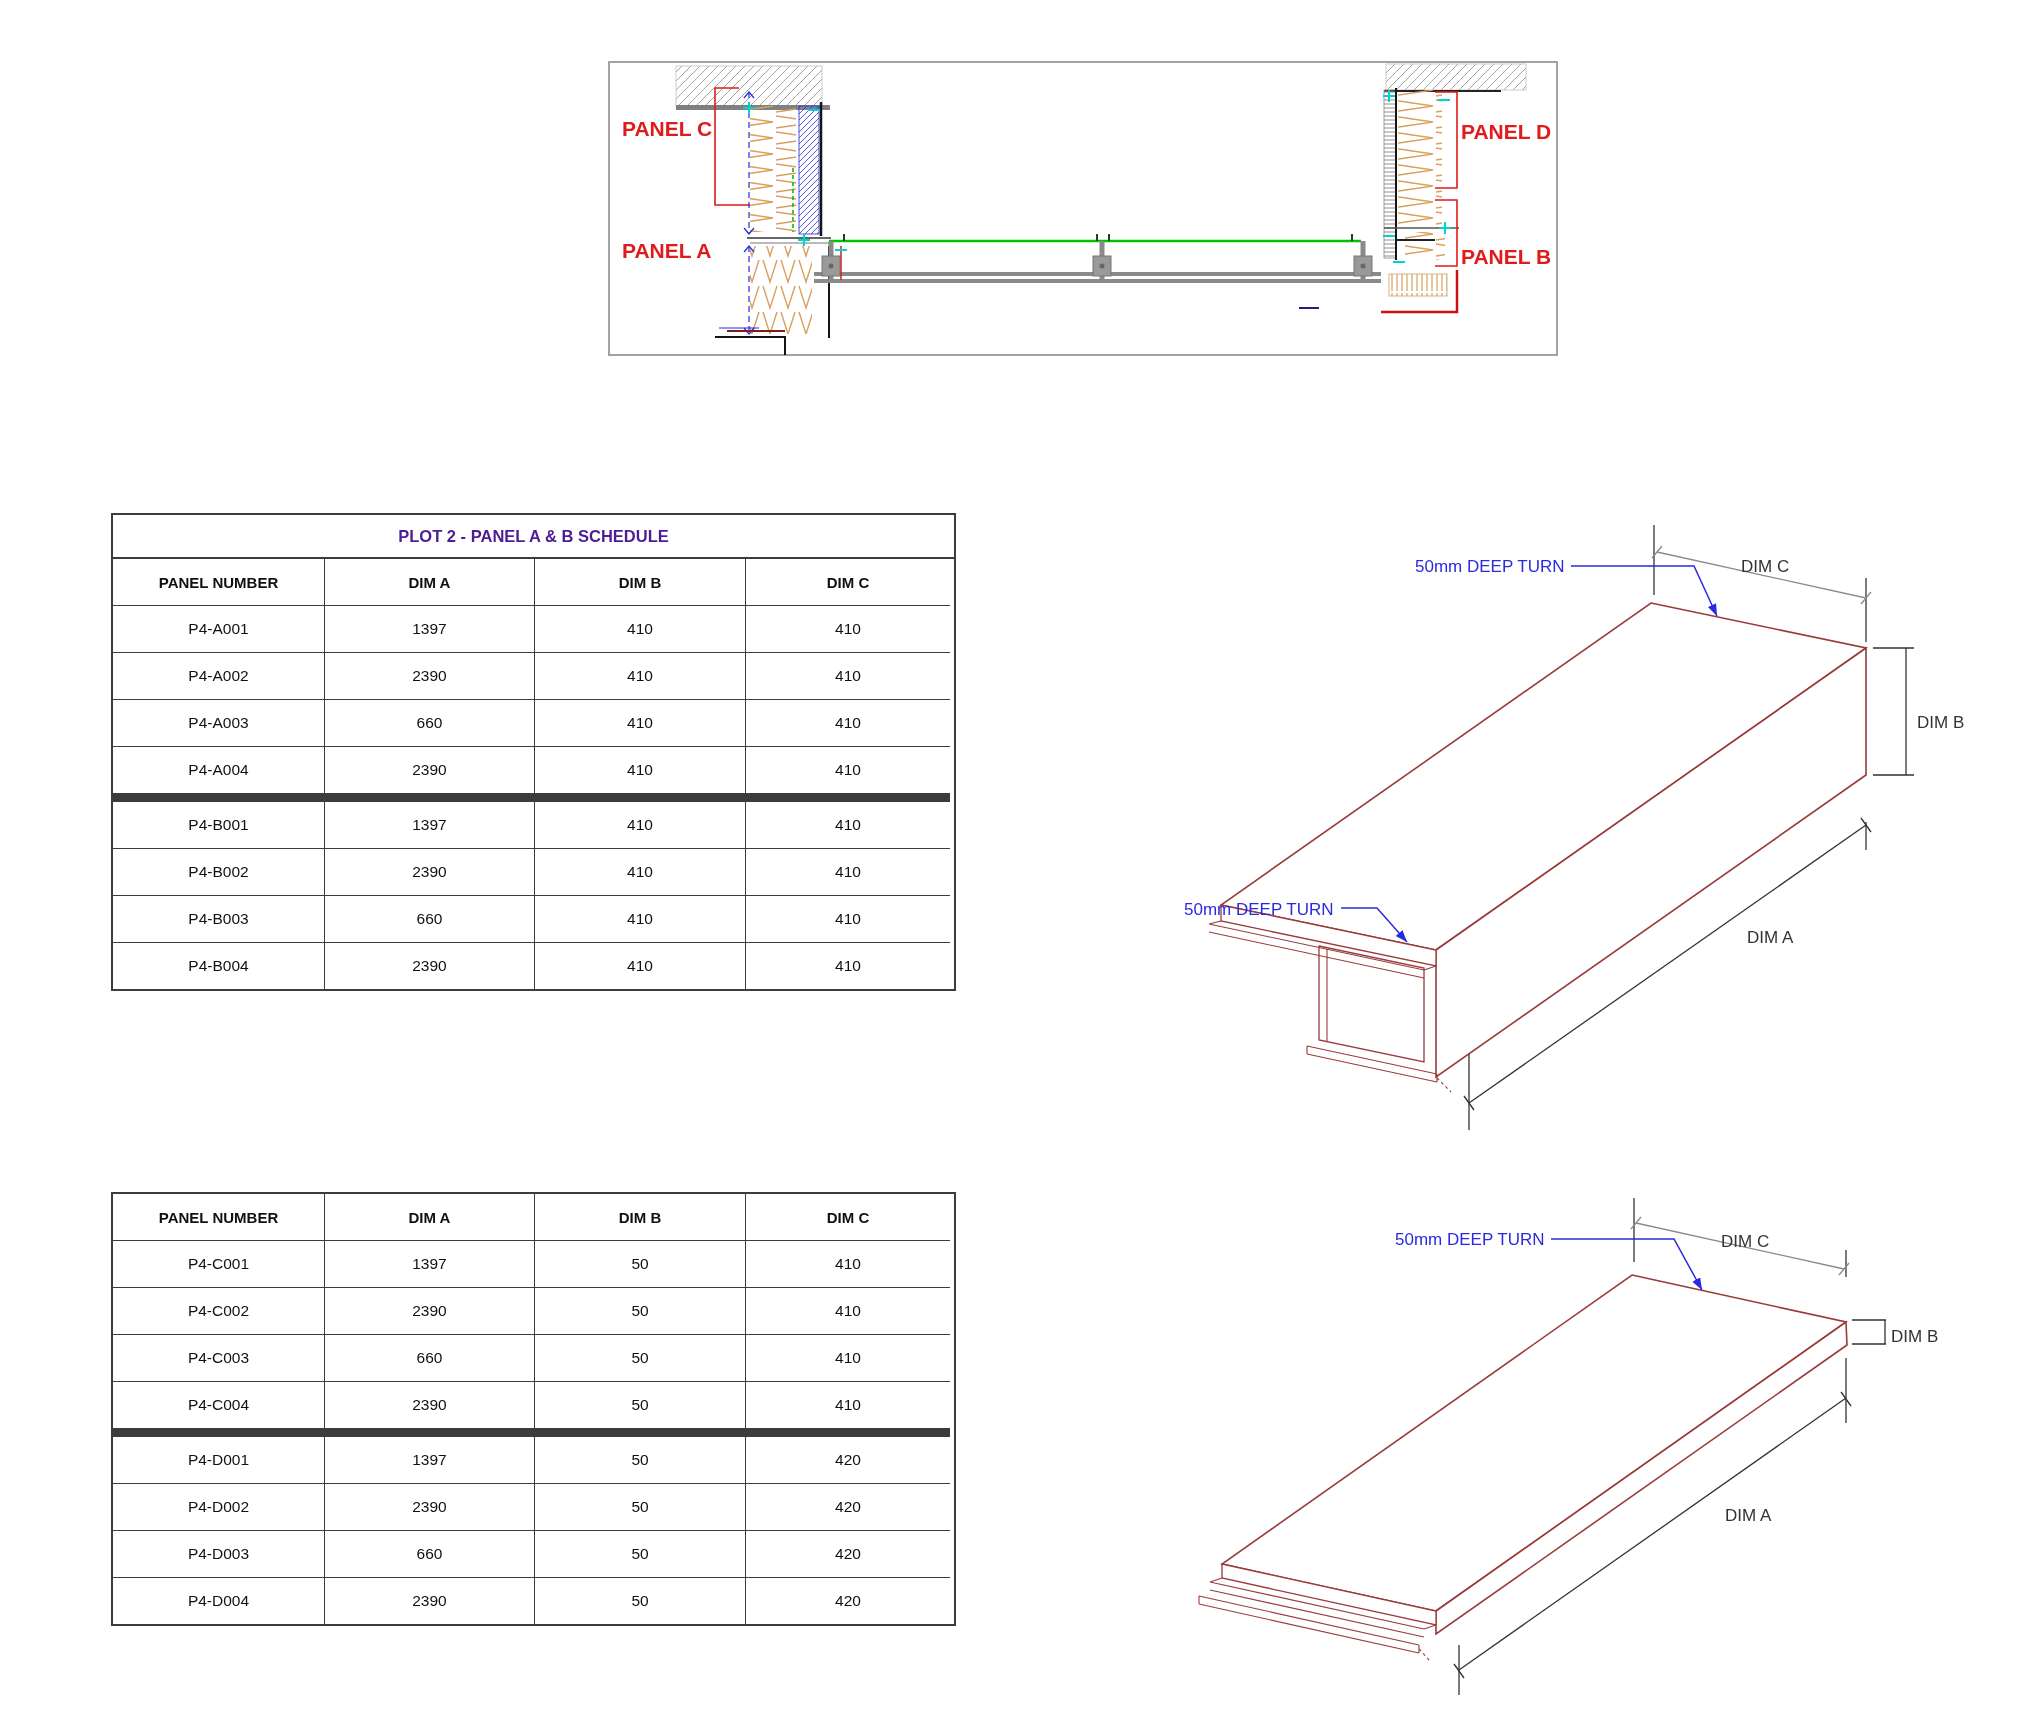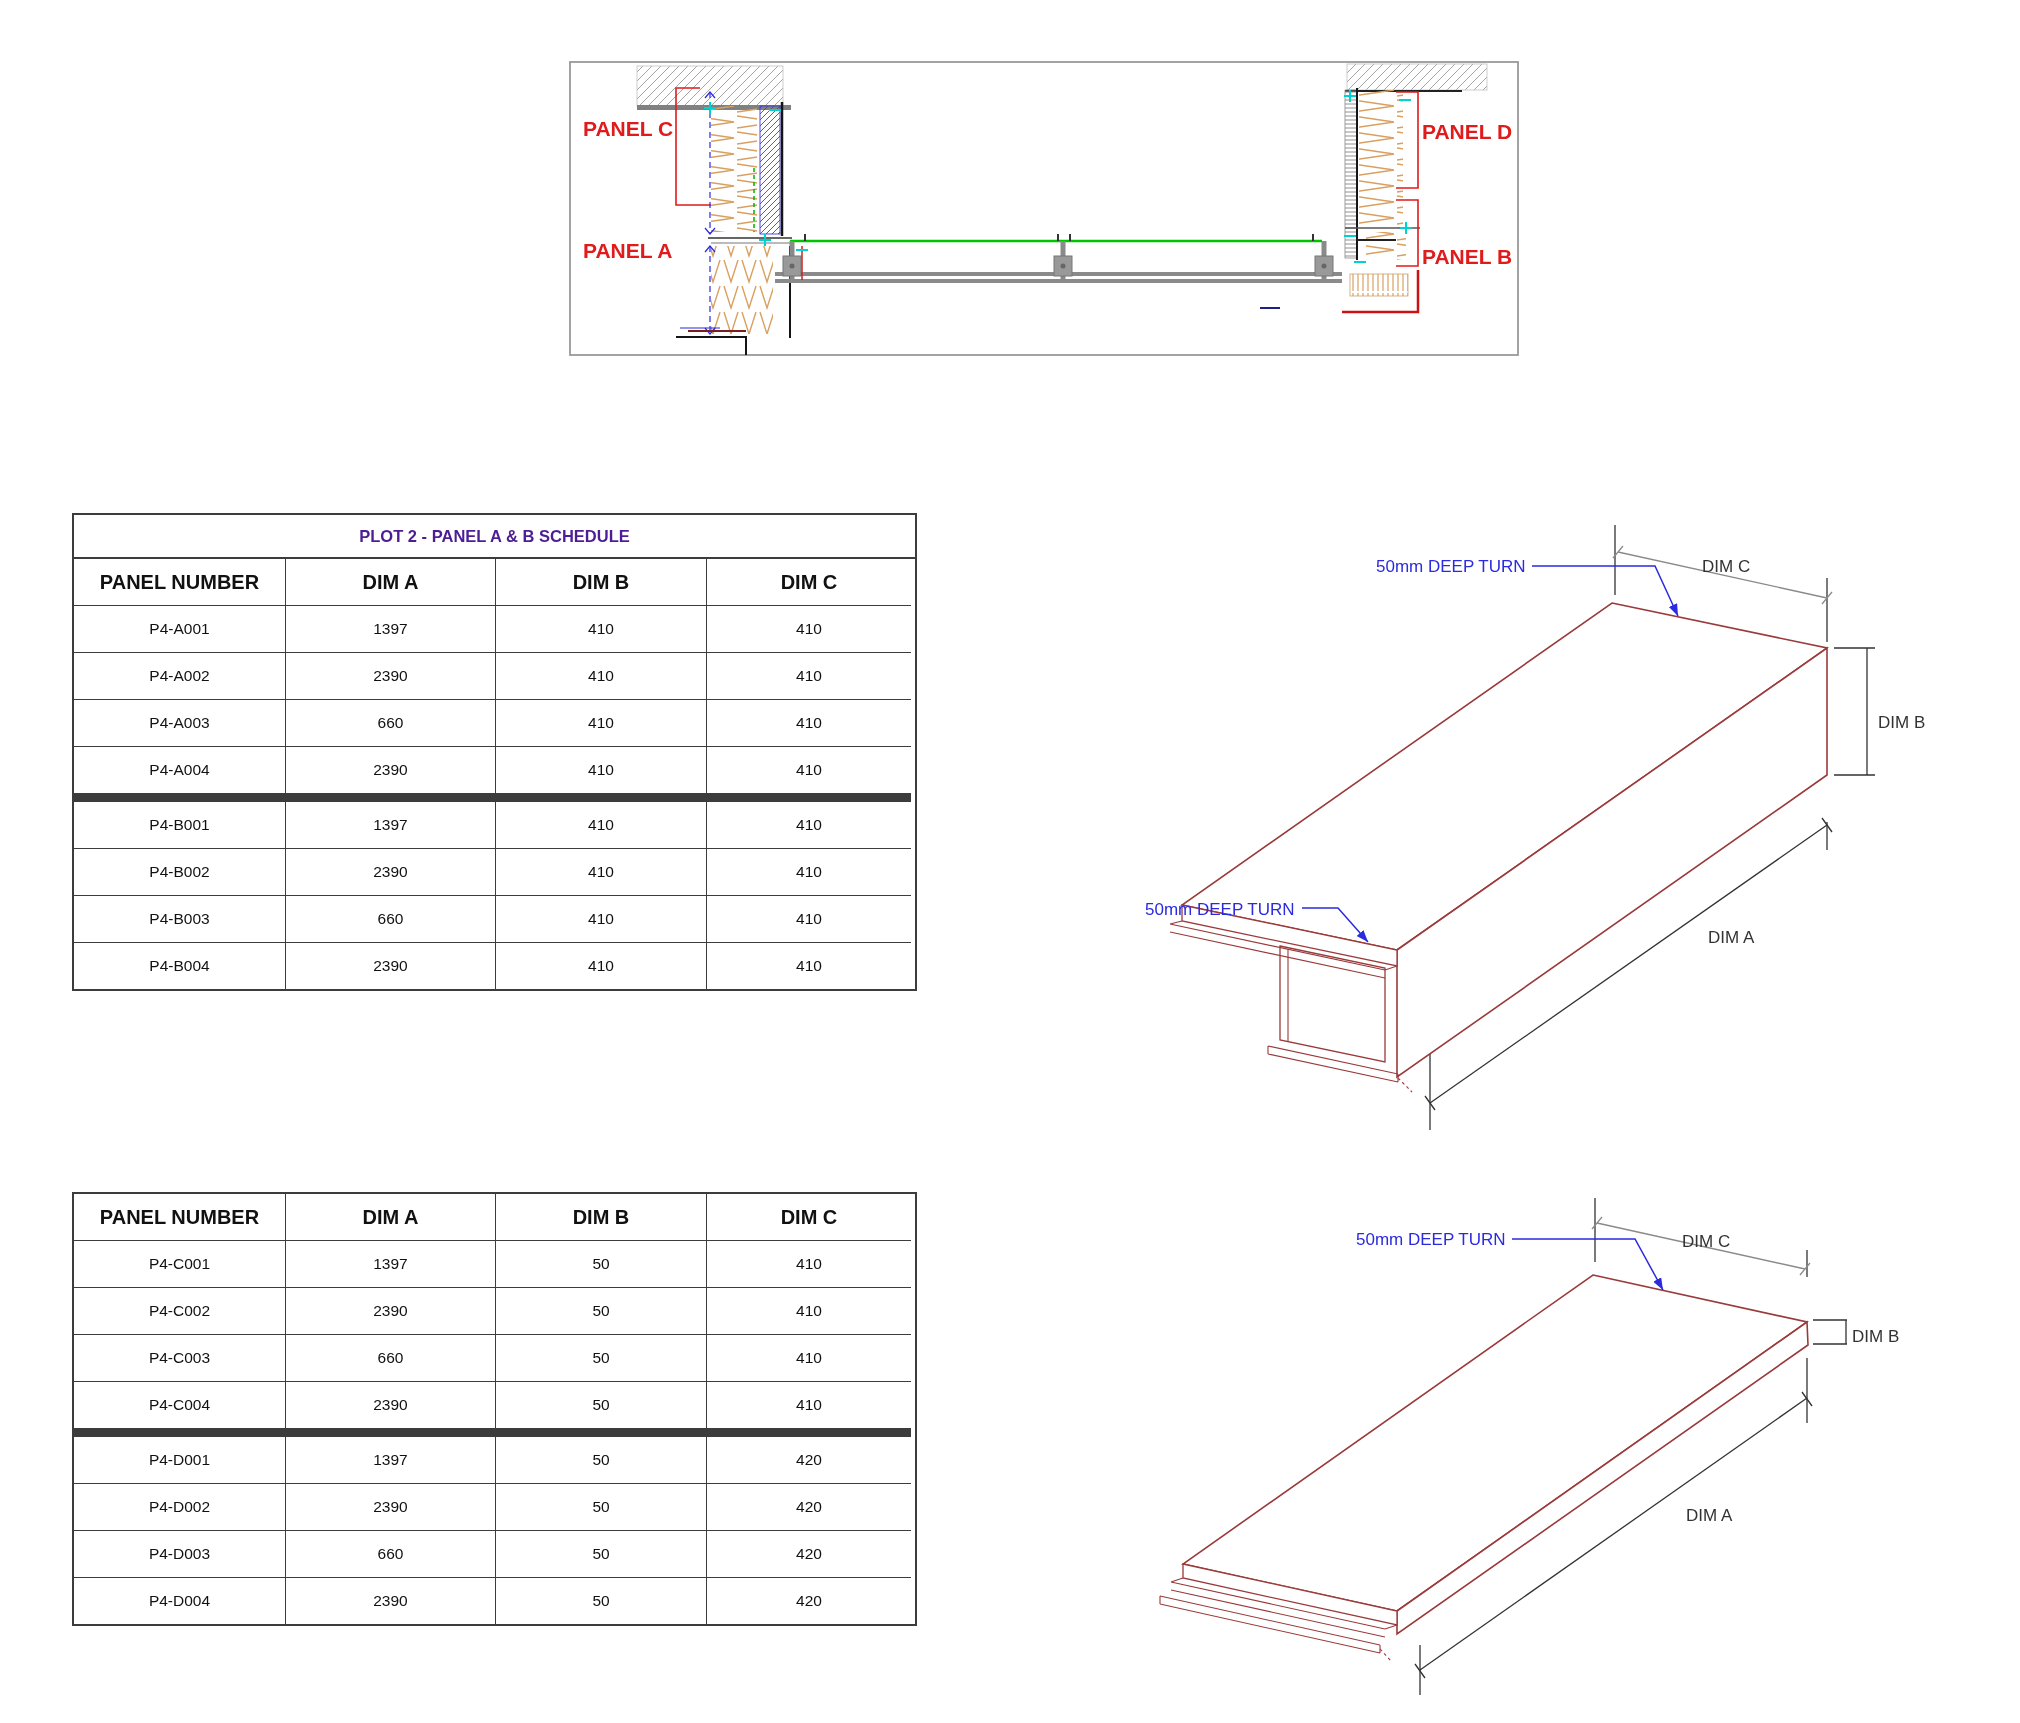--- a/index.html
+++ b/index.html
@@ -1,30 +1,30 @@
 <!DOCTYPE html>
 <html><head>
 <meta charset="utf-8">
 <style>
   html,body{margin:0;padding:0;background:#ffffff;}
   body{width:2020px;height:1723px;position:relative;font-family:"Liberation Sans",sans-serif;overflow:hidden;}
-  #stage{position:absolute;inset:0;}
+  #stage{position:absolute;inset:0;margin-left:39px;}
   .abs{position:absolute;}
   svg text{font-family:"Liberation Sans",sans-serif;}
   .red-lbl{fill:#e01b1b;font-size:21px;font-weight:bold;}
   .blue-lbl{fill:#2a2ae0;font-size:17px;}
   .dim-lbl{fill:#333333;font-size:17px;}
   
   .sched{position:absolute;width:841px;border:2px solid #3c3c3c;background:#fff;}
   .t-title{height:42px;display:flex;align-items:center;justify-content:center;
            font-weight:bold;font-size:16.5px;color:#4c1d95;border-bottom:2px solid #3c3c3c;}
   .t-grid{display:grid;grid-template-columns:212px 210px 211px 204px;}
   .th,.td{height:46px;display:flex;align-items:center;justify-content:center;
           border-right:1.5px solid #3c3c3c;border-bottom:1.5px solid #3c3c3c;color:#111;}
-  .th{font-weight:bold;font-size:20px;}
+  .th{font-weight:bold;font-size:15px;}
   .td{font-size:15.5px;}
   .last{border-right:none;}
   .norb{border-bottom:none;text-align:center;}
   .gaprow{grid-column:1/-1;height:7px;border-bottom:1.5px solid #3c3c3c;
           background:linear-gradient(#3c3c3c 0 0) no-repeat,#fff;}
 </style>
 </head>
 <body>
 
 <div id="stage">

